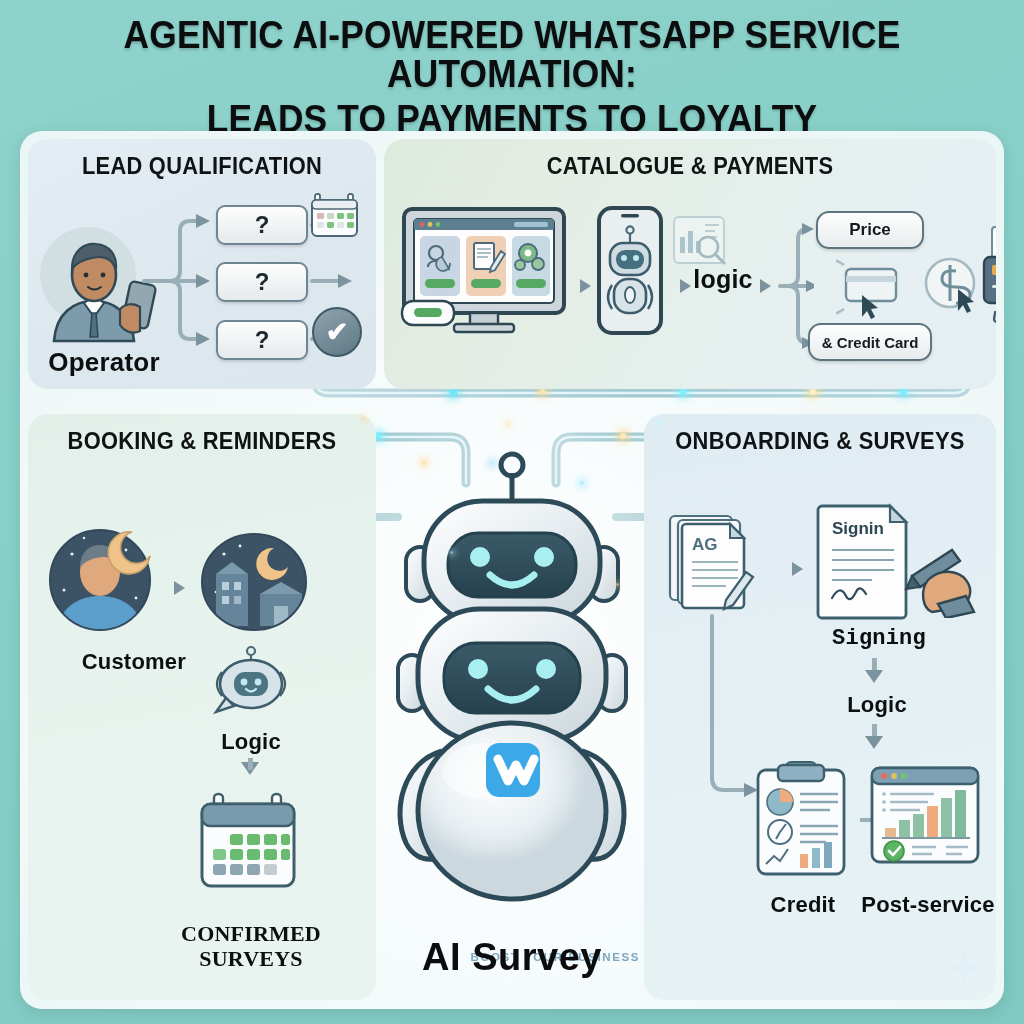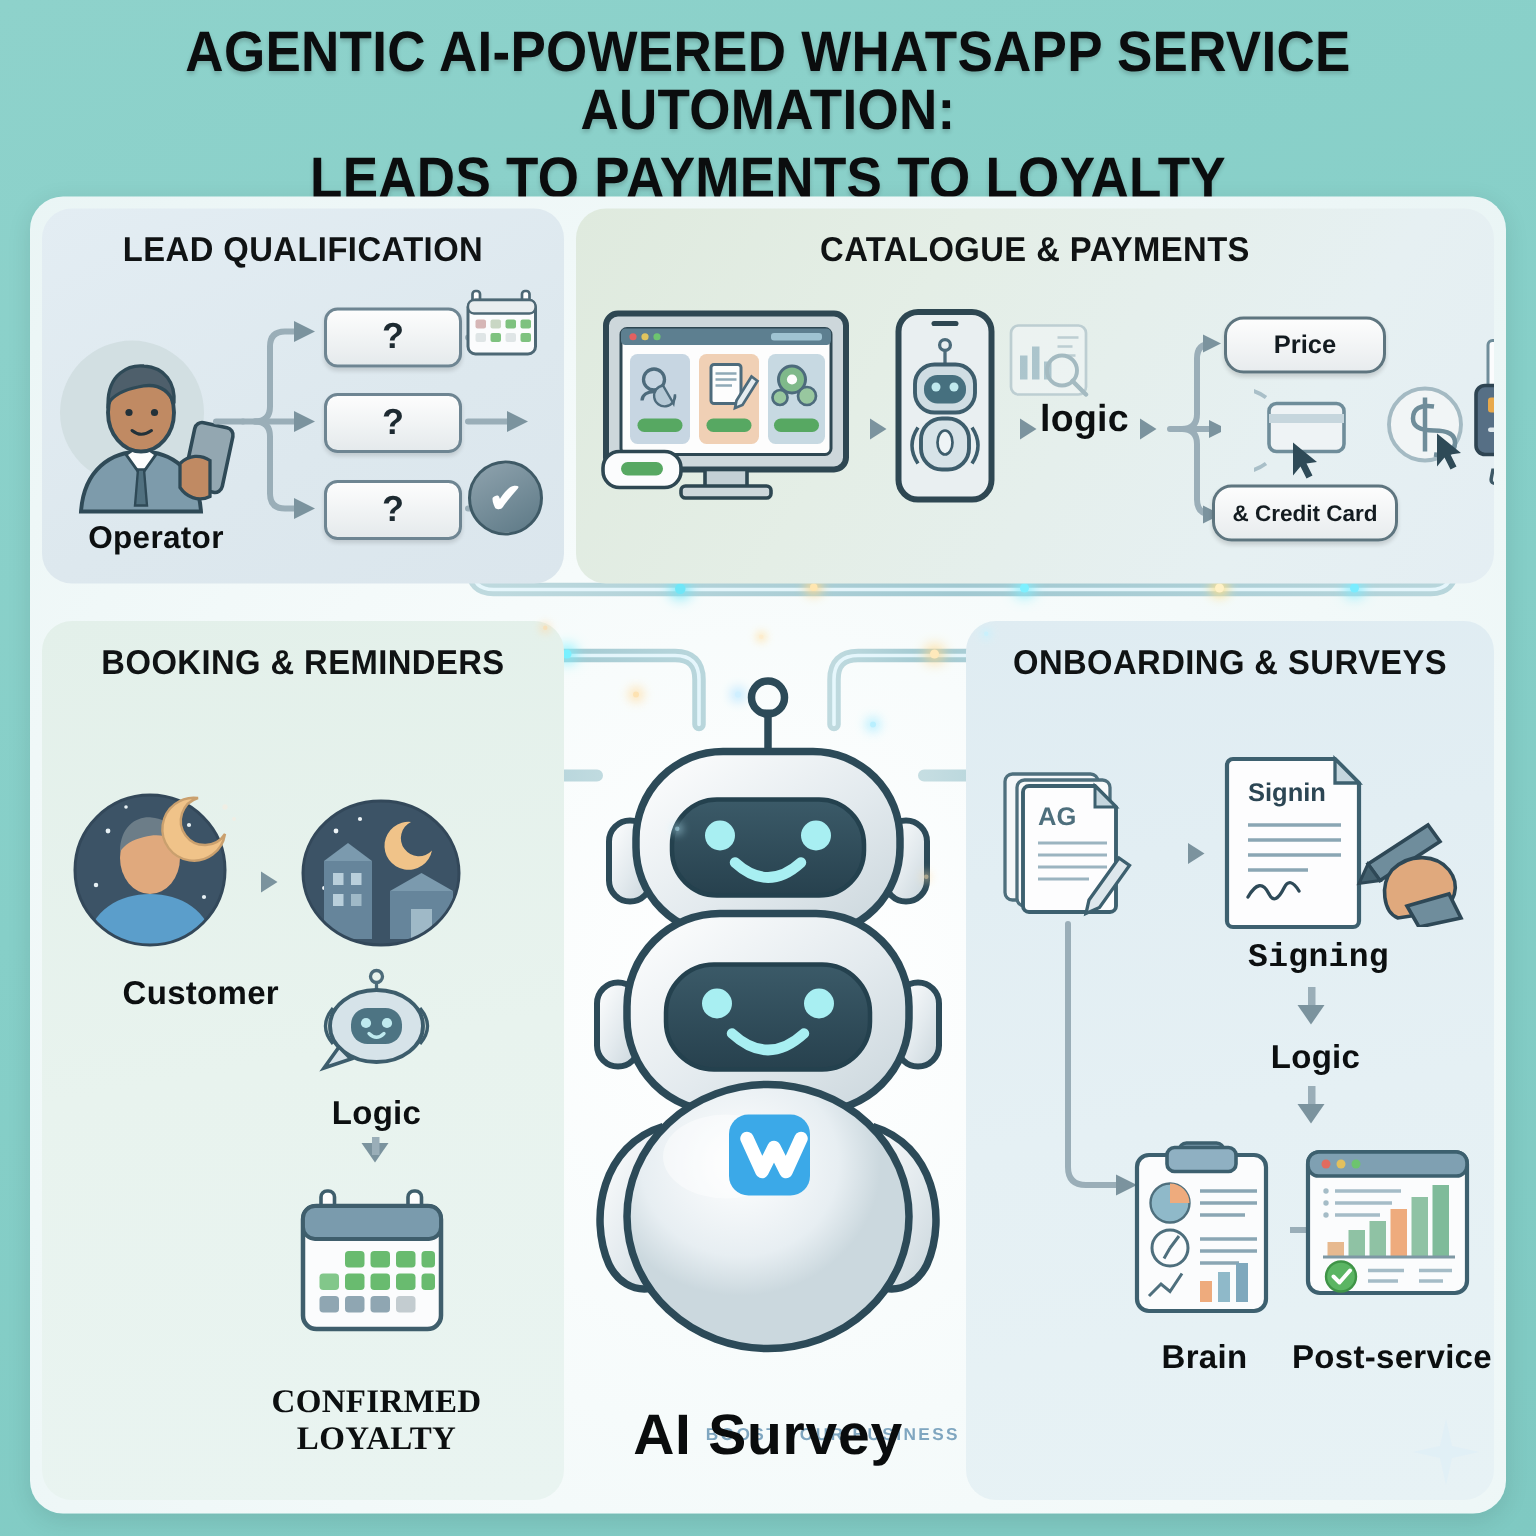--- a/index.html
+++ b/index.html
@@ -38,21 +38,21 @@
   }
   #p-lead  { left:8px;   top:8px;   width:348px; height:250px;
              background:linear-gradient(155deg,#e3edf3 0%,#dde8ee 60%,#dbe6ed 100%); }
   #p-cat   { left:364px; top:8px;   width:612px; height:250px;
              background:linear-gradient(120deg,#dfeade 0%,#e4eee6 35%,#e6f0f2 75%,#e4eef3 100%); }
   #p-book  { left:8px;   top:283px; width:348px; height:586px;
              background:linear-gradient(170deg,#e3f0ea 0%,#e8f3ee 50%,#e9f4f1 100%); }
   #p-onb   { left:624px; top:283px; width:352px; height:586px;
              background:linear-gradient(170deg,#dfecf2 0%,#e5f0f4 55%,#e7f2f5 100%); }
 
-  .cap{ position:absolute; font-size:21px; font-weight:700; color:#0c0f10;
+  .cap{ position:absolute; font-size:26px; font-weight:700; color:#0c0f10;
         text-align:center; letter-spacing:.2px; }
   .cap.big{ font-size:22px; }
 
   
   .arrow-r{ position:absolute; height:0; width:0;
     border-top:7px solid transparent; border-bottom:7px solid transparent;
     border-left:11px solid #7b939e; }
   .arrow-d{ position:absolute; height:0; width:0;
     border-left:9px solid transparent; border-right:9px solid transparent;
     border-top:13px solid #7b939e; }
@@ -405,21 +405,21 @@
         <rect x="85" y="57" width="9" height="11" rx="2.5" fill="#69bb6f"></rect>
         <rect x="17" y="72" width="13" height="11" rx="2.5" fill="#8fa6b2"></rect>
         <rect x="34" y="72" width="13" height="11" rx="2.5" fill="#8fa6b2"></rect>
         <rect x="51" y="72" width="13" height="11" rx="2.5" fill="#8fa6b2"></rect>
         <rect x="68" y="72" width="13" height="11" rx="2.5" fill="#c3ccd0"></rect>
       </g>
     </svg>
 
     <div class="cap big" style="left:118px;top:508px;width:210px;line-height:1.12;font-family:Liberation Serif, serif;">
       <span>CONFIRMED</span><br>
-      <span>LOYALTY</span>
+      <span>SURVEYS</span>
     </div>
   </div>
 
   <div class="panel" id="p-onb">
     <div class="panel-title">ONBOARDING &amp; SURVEYS</div>
 
     <svg width="120" height="115" style="position:absolute;left:22px;top:94px;">
       <rect x="4" y="8" width="62" height="84" rx="5" fill="#f4f7f9" stroke="#4e6f7d" stroke-width="2.2"></rect>
       <rect x="12" y="12" width="62" height="84" rx="5" fill="#f8fafb" stroke="#4e6f7d" stroke-width="2.2"></rect>
       <path d="M20,16 h44 l14,14 v66 a4,4 0 0,1 -4,4 h-54 a4,4 0 0,1 -4,-4 v-76 a4,4 0 0,1 4,-4 z" fill="#fdfdfe" stroke="#3d606f" stroke-width="2.6"></path>
@@ -470,21 +470,21 @@
       <circle cx="32" cy="72" r="12" fill="none" stroke="#4e6f7d" stroke-width="2"></circle>
       <path d="M32,72 L38,64 M32,72 L28,79" stroke="#4e6f7d" stroke-width="2"></path>
       <path d="M52,66 h38 M52,74 h38 M52,82 h26" stroke="#8aa6b4" stroke-width="2.4"></path>
 
       <path d="M18,104 l8,-8 6,5 8,-12" fill="none" stroke="#4e6f7d" stroke-width="2"></path>
       <rect x="52" y="94" width="8" height="14" fill="#eeab7d"></rect>
       <rect x="64" y="88" width="8" height="20" fill="#8fb9c9"></rect>
       <rect x="76" y="82" width="8" height="26" fill="#7fa8bd"></rect>
     </svg>
 
-    <div class="cap big" style="left:84px;top:478px;width:150px;">Brain</div>
+    <div class="cap big" style="left:84px;top:478px;width:150px;">Credit</div>
 
     <div class="ln" style="left:216px;top:404px;width:40px;height:4px;"></div>
     <div class="arrow-r" style="left:254px;top:399px;"></div>
 
     <svg width="116" height="104" style="position:absolute;left:224px;top:350px;">
       <rect x="4" y="4" width="106" height="94" rx="8" fill="#fbfcfd" stroke="#3d606f" stroke-width="2.8"></rect>
       <rect x="4" y="4" width="106" height="16" rx="7" fill="#7fa0b2" stroke="#3d606f" stroke-width="2.4"></rect>
       <circle cx="16" cy="12" r="3" fill="#e26b5e"></circle>
         <circle cx="26" cy="12" r="3" fill="#e3c05d"></circle>
         <circle cx="36" cy="12" r="3" fill="#6dc46f"></circle>

